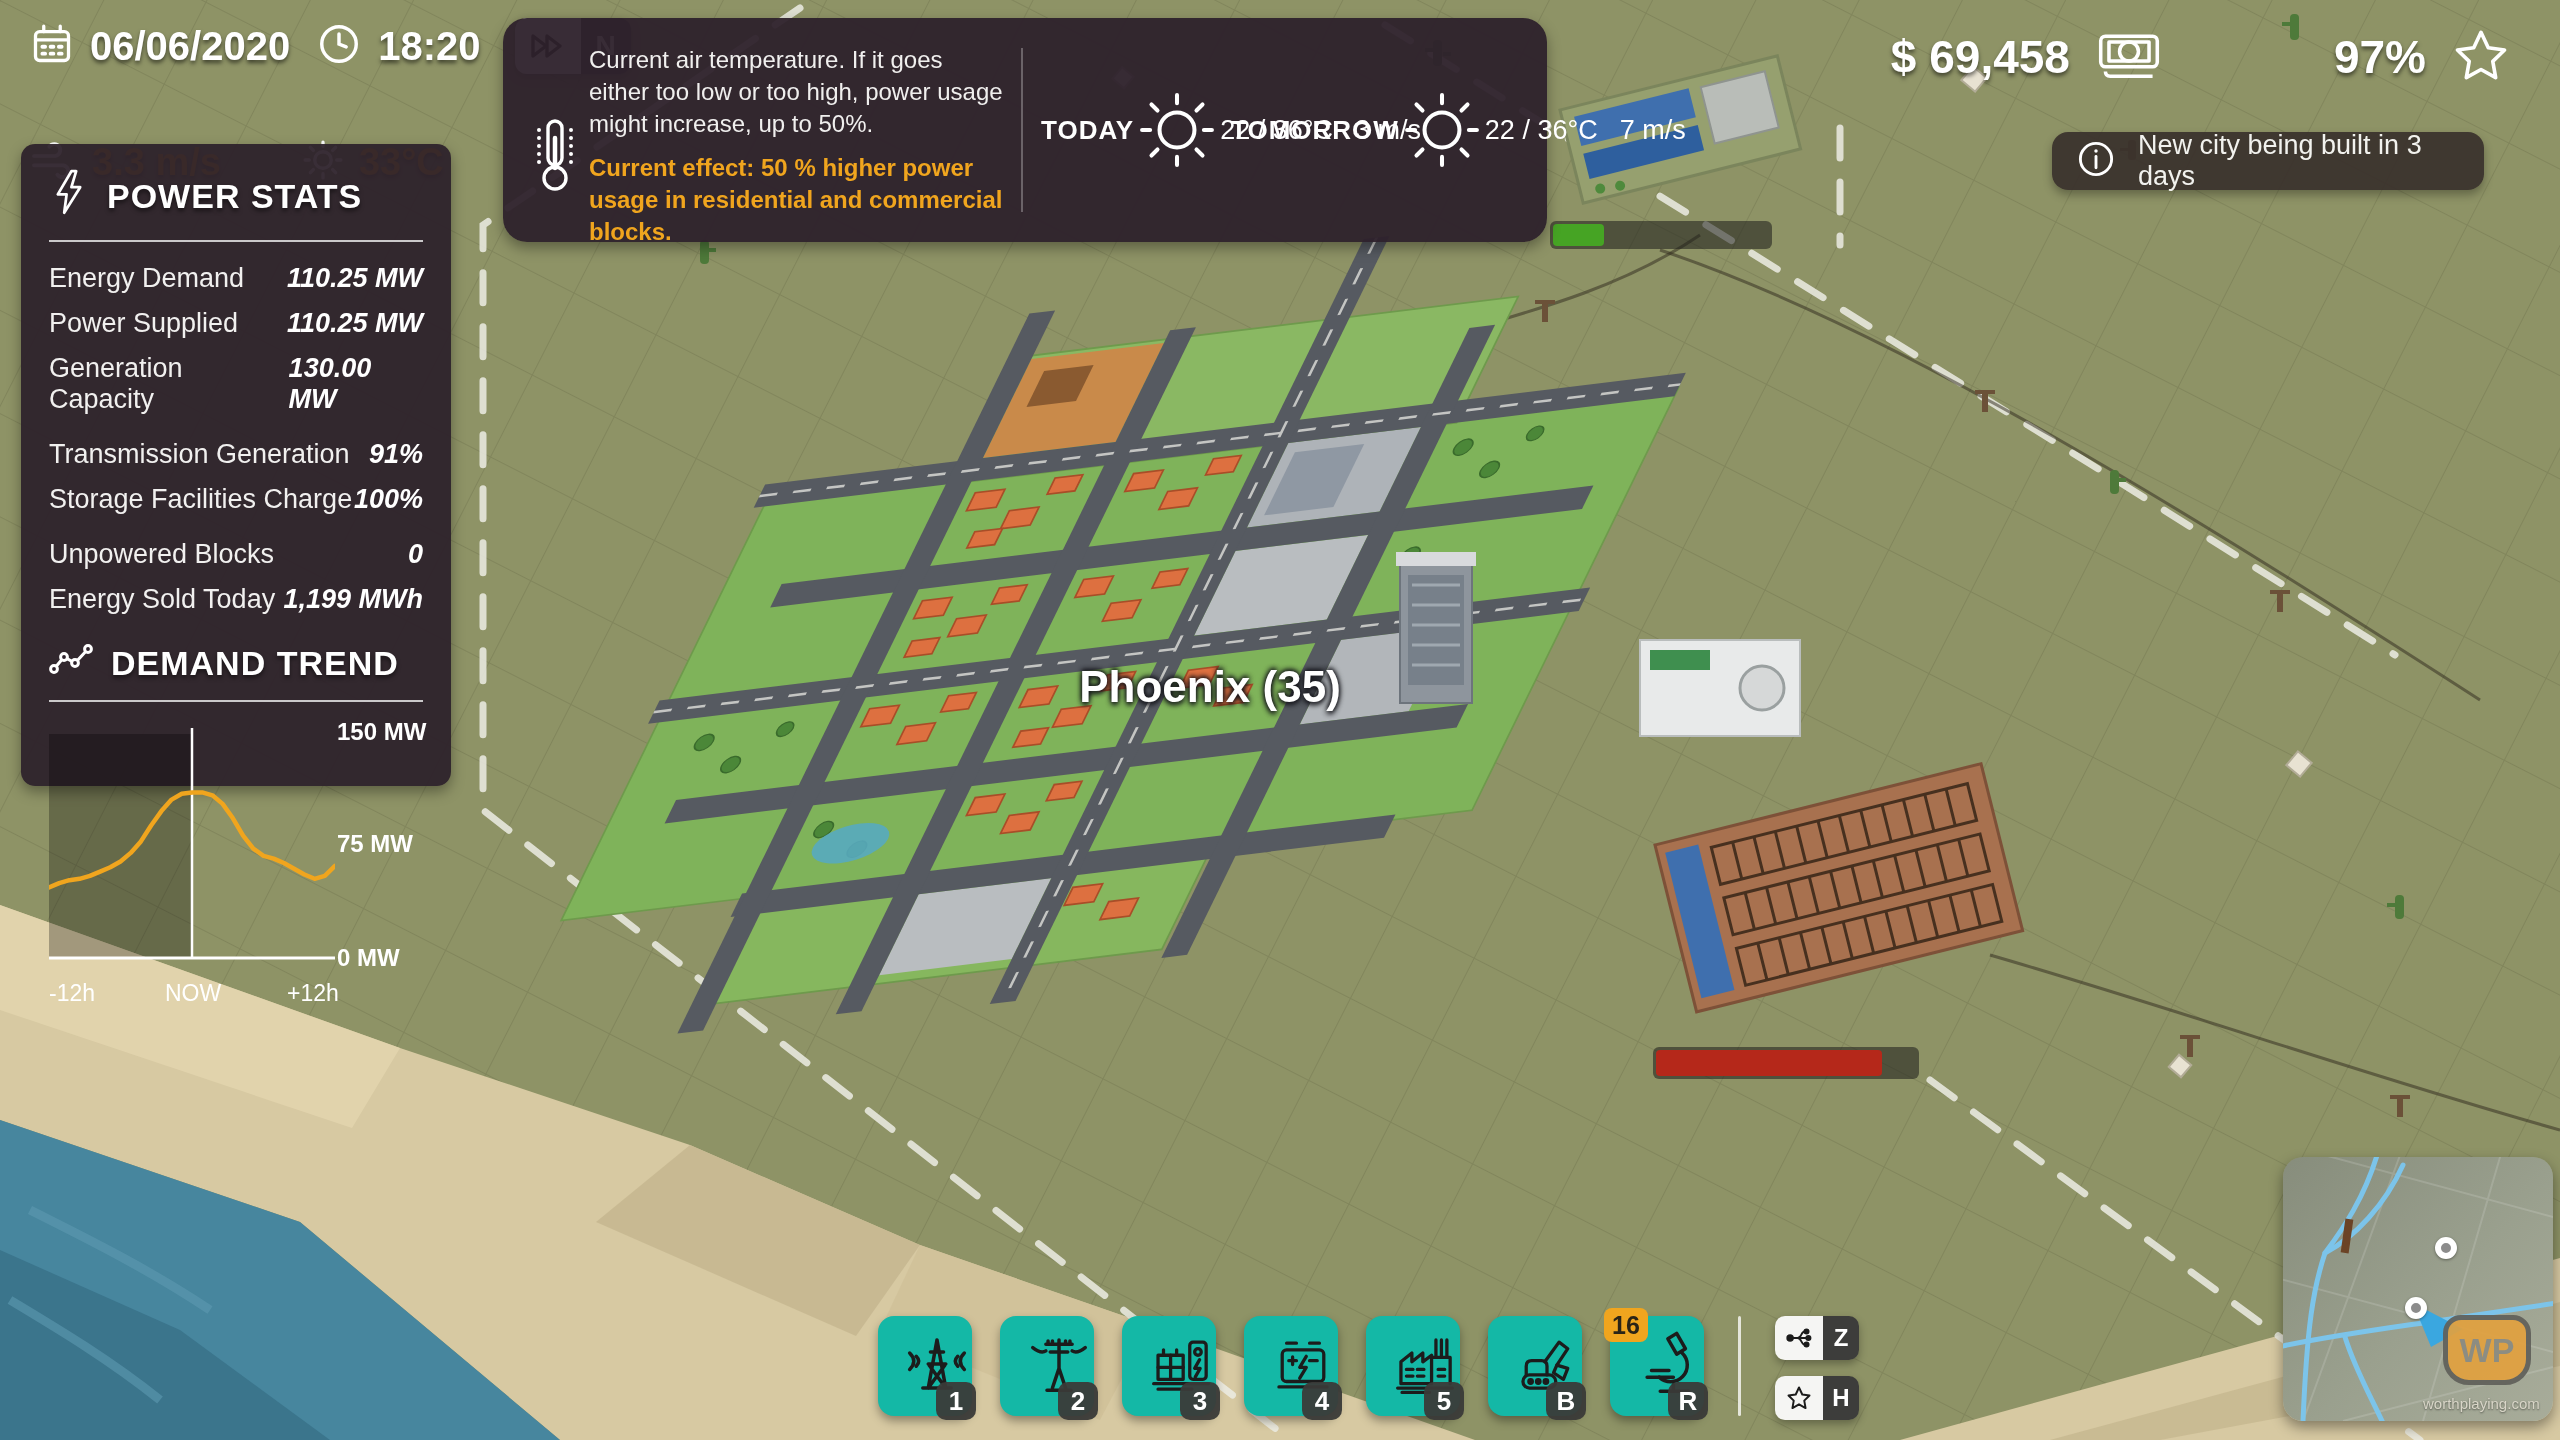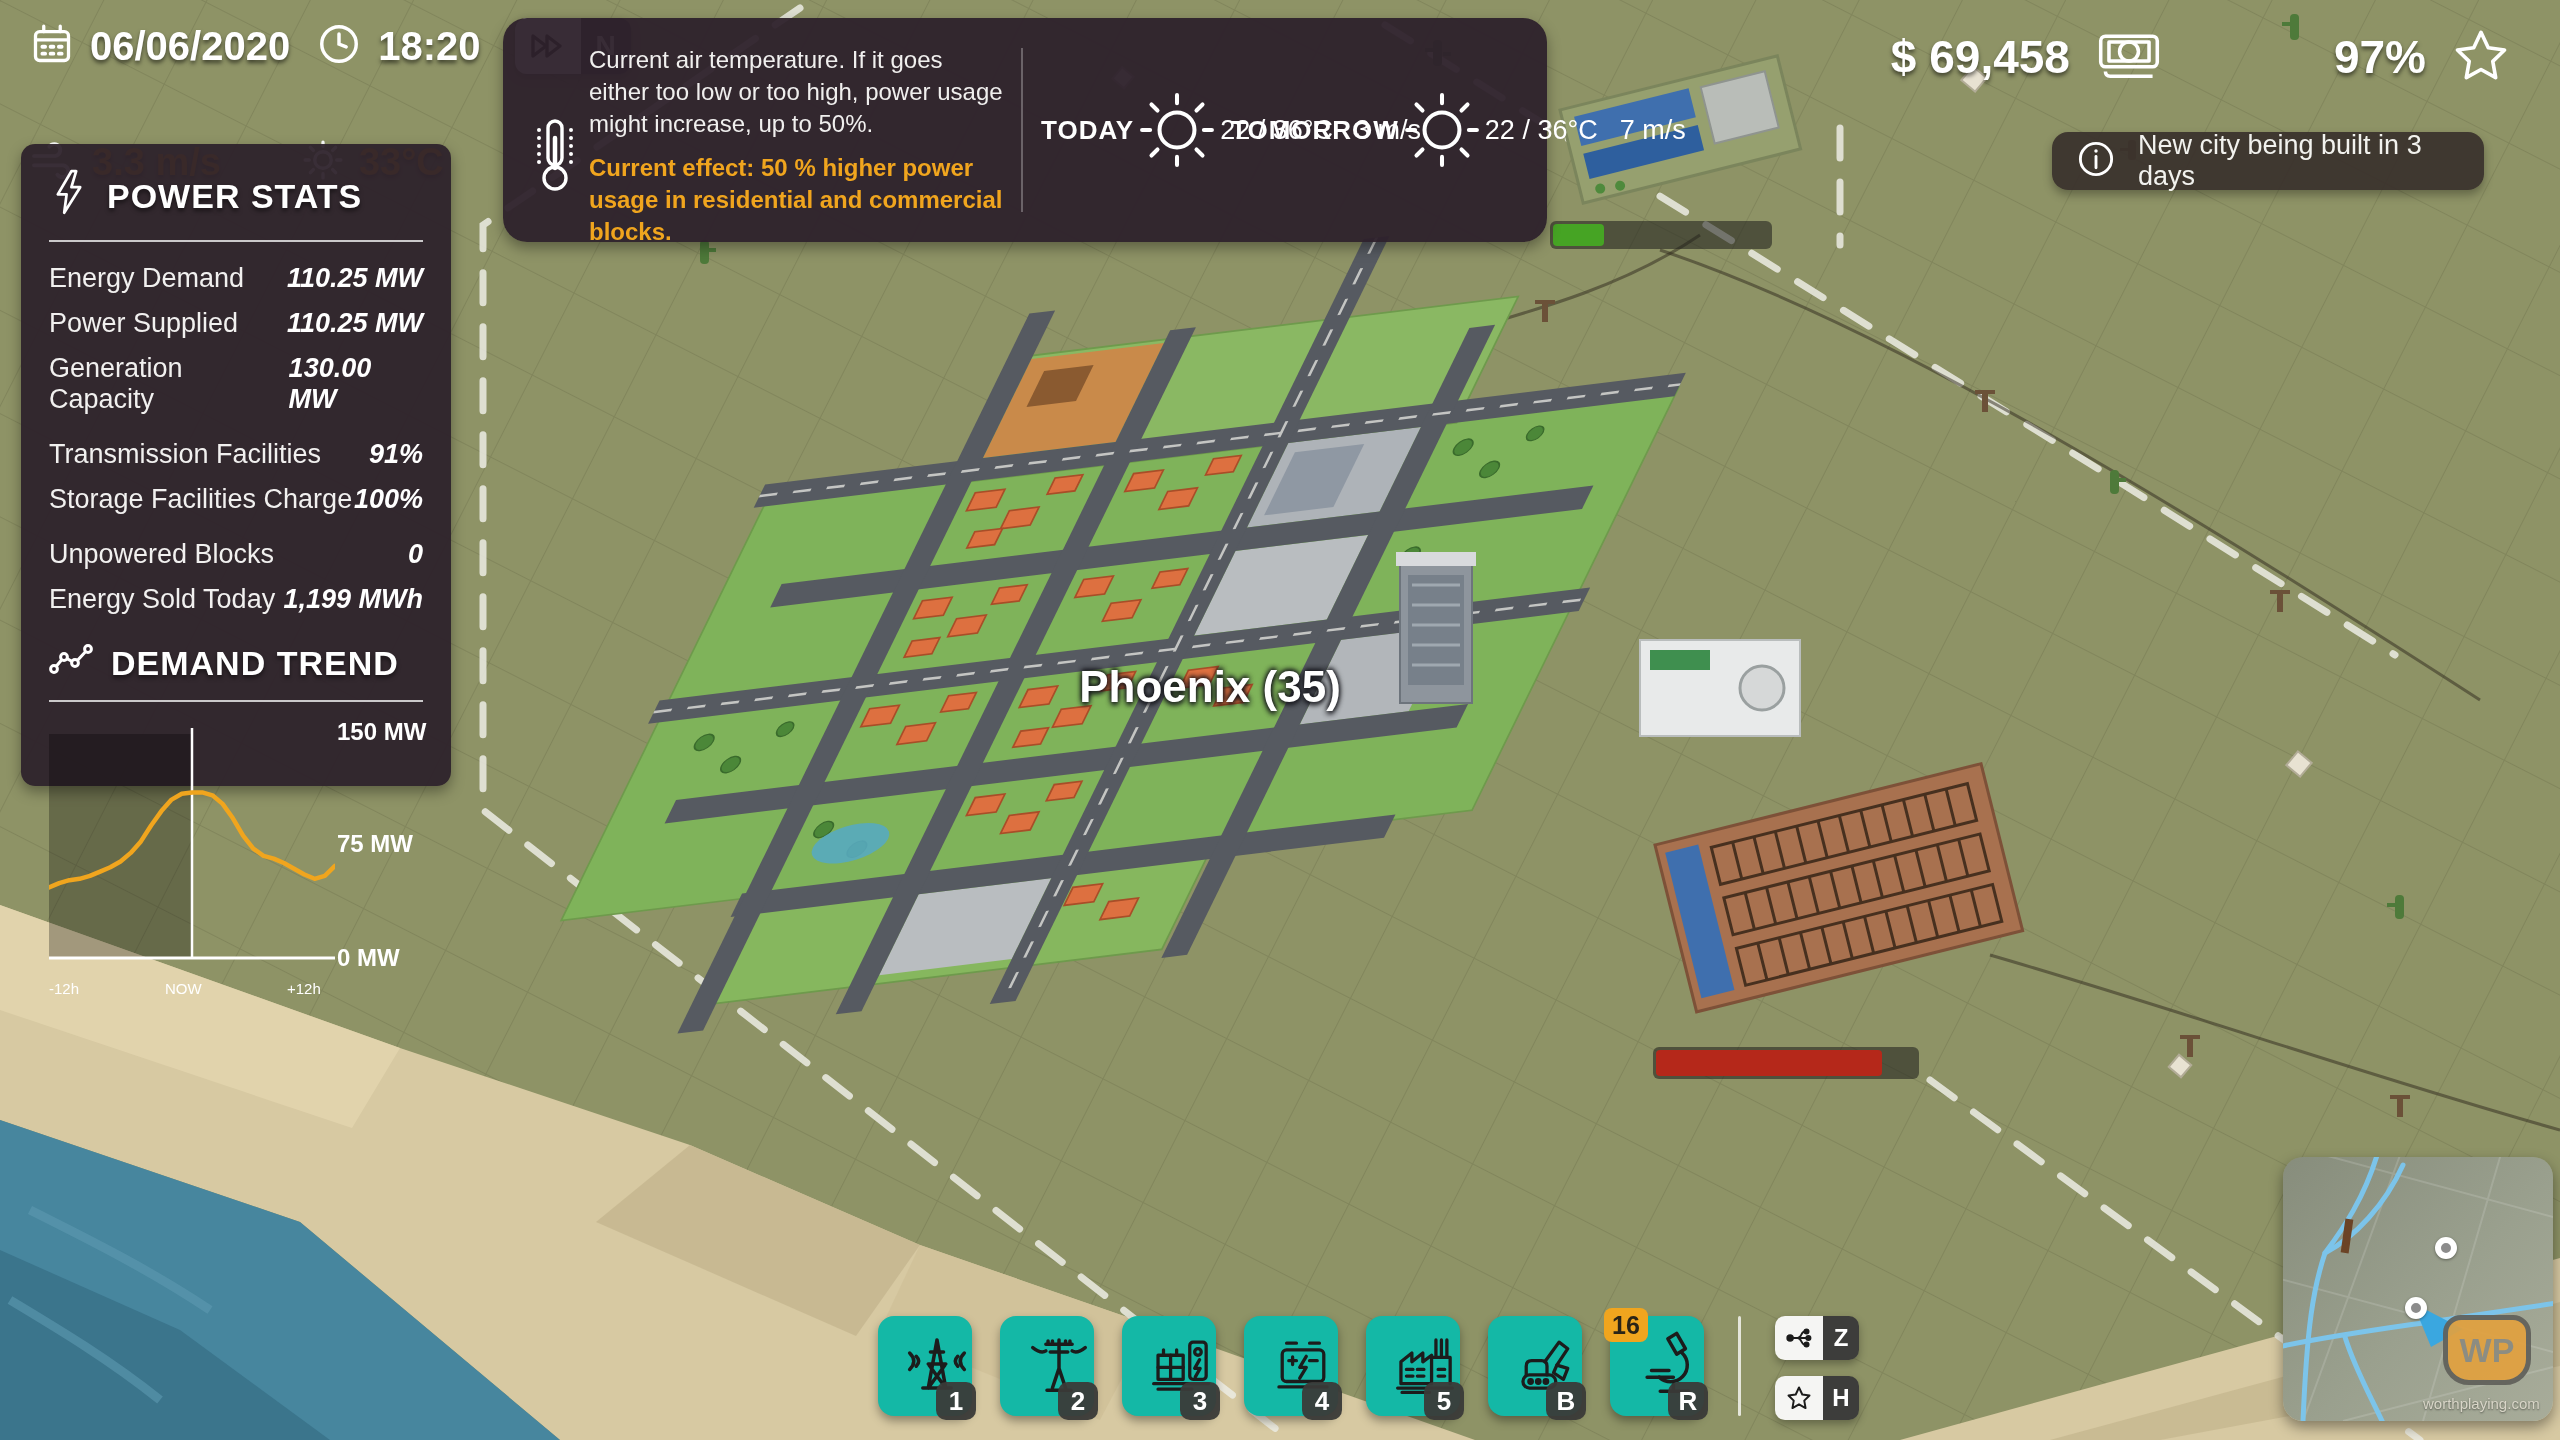--- a/index.html
+++ b/index.html
@@ -56,21 +56,21 @@
   .hr { height:2px; background:rgba(255,255,255,.75); margin:16px 0 14px 0; }
   .srow { display:flex; justify-content:space-between; align-items:baseline; padding:7px 0; }
   .srow .lab { color:#f1f0ef; font-size:27px; }
   .srow .val { color:#ffffff; font-size:27px; font-weight:bold;font-style:italic; }
   .gap { height:10px; }
 
   .trend-head { margin-top:20px; }
   .chart-wrap { position:relative; margin-top:16px; height:300px; }
   .chart-plot { position:absolute; left:0; top:10px; }
   .ytick { position:absolute; color:#fff; font-size:24px; font-weight:bold; left:288px; width:100px; }
-  .xtick { position:absolute; top:262px; color:#fff; font-size:15px; }
+  .xtick { position:absolute; top:262px; color:#fff; font-size:23px; }
 
   
   .city-label { position:absolute; left:1000px; top:662px; width:420px; text-align:center; color:#fff;
     font-size:44px; font-weight:bold;
     text-shadow:0 0 6px rgba(20,20,25,.9), 0 3px 5px rgba(20,20,25,.9), 0 -2px 4px rgba(20,20,25,.8); }
 
   
   .toolbar { position:absolute; left:878px; top:1316px; display:flex; align-items:flex-start; gap:28px; }
   .tbtn { position:relative; width:94px; height:100px; background:#14b8a6; border-radius:16px; cursor:pointer;
     box-shadow:0 5px 10px rgba(0,0,0,.35); display:flex; align-items:center; justify-content:flex-end; }
@@ -502,21 +502,21 @@
     <div class="srow">
         <span class="lab">Power Supplied</span>
         <span class="val">110.25 MW</span>
       </div>
     <div class="srow">
         <span class="lab">Generation Capacity</span>
         <span class="val">130.00 MW</span>
       </div>
     <div class="gap"></div>
     <div class="srow">
-        <span class="lab">Transmission Facilities</span>
+        <span class="lab">Transmission Generation</span>
         <span class="val">91%</span>
       </div>
     <div class="srow">
         <span class="lab">Storage Facilities Charge</span>
         <span class="val">100%</span>
       </div>
     <div class="gap"></div>
     <div class="srow">
         <span class="lab">Unpowered Blocks</span>
         <span class="val">0</span>

